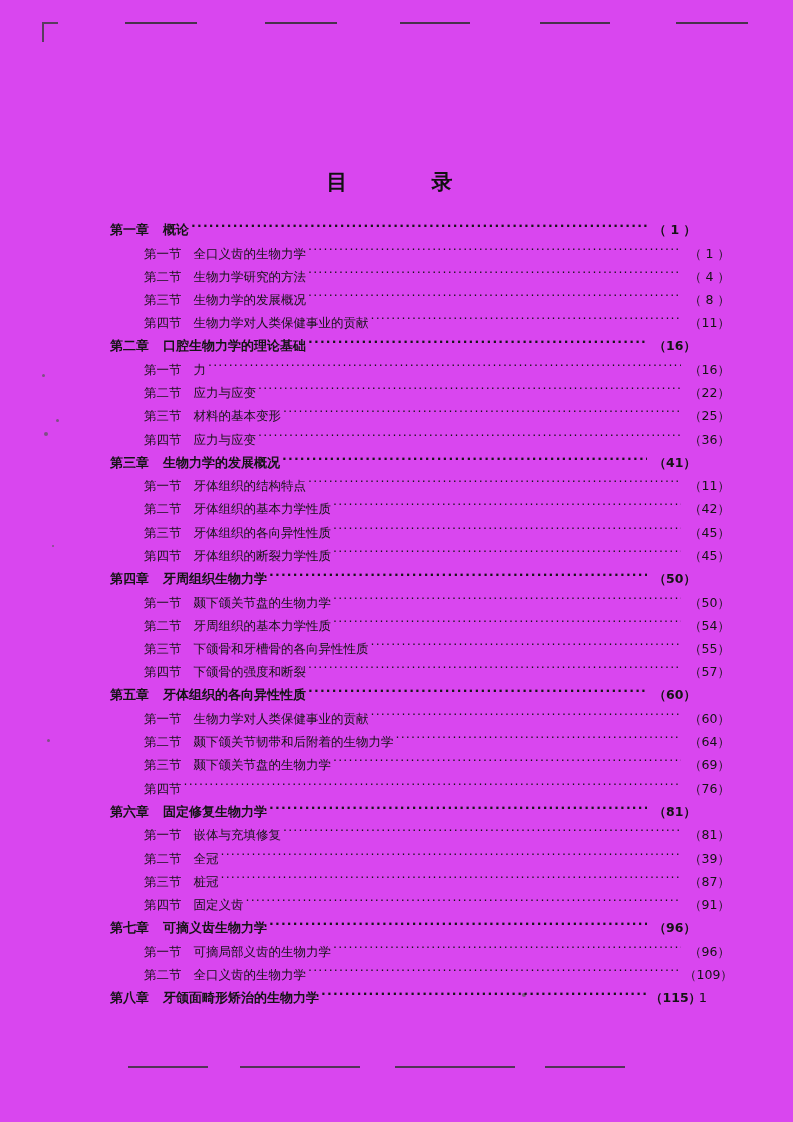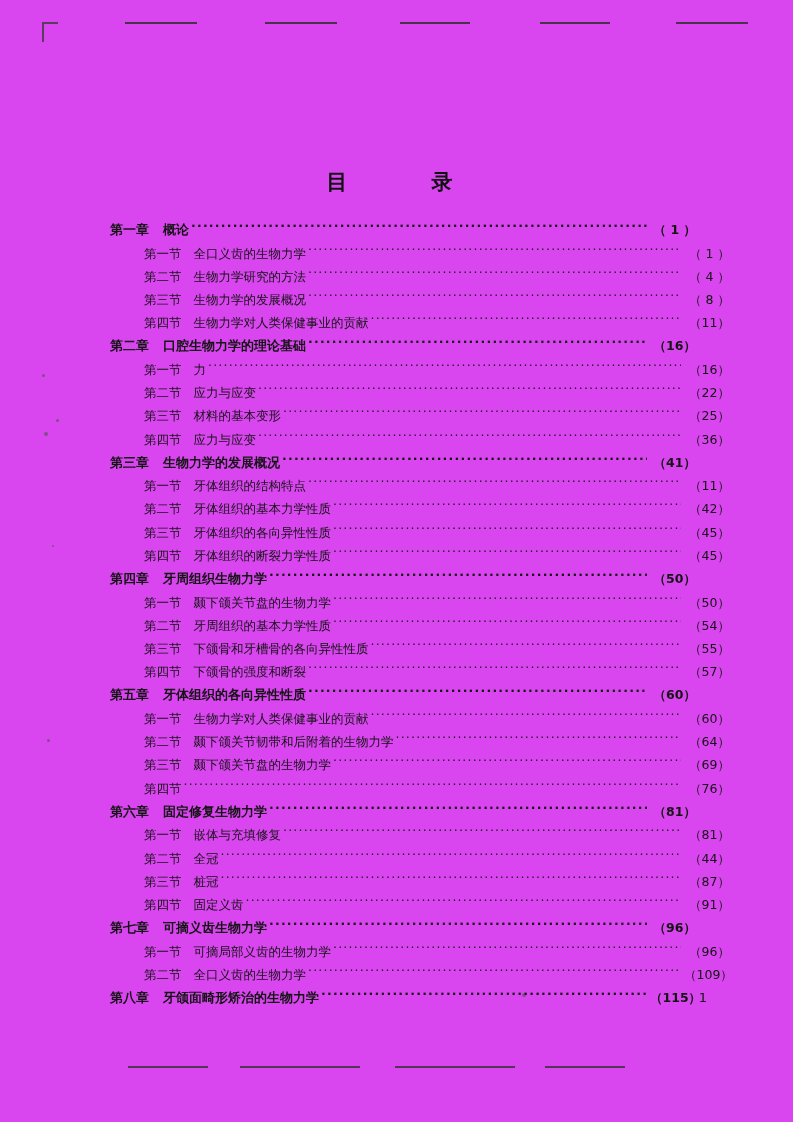--- a/index.html
+++ b/index.html
@@ -317,21 +317,21 @@
       <div class="entry section">
         <span class="e-num">第一节</span>
         <span class="e-label">嵌体与充填修复</span>
         <span class="leader"></span>
         <span class="e-page">（81）</span>
       </div>
       <div class="entry section">
         <span class="e-num">第二节</span>
         <span class="e-label">全冠</span>
         <span class="leader"></span>
-        <span class="e-page">（44）</span>
+        <span class="e-page">（39）</span>
       </div>
       <div class="entry section">
         <span class="e-num">第三节</span>
         <span class="e-label">桩冠</span>
         <span class="leader"></span>
         <span class="e-page">（87）</span>
       </div>
       <div class="entry section">
         <span class="e-num">第四节</span>
         <span class="e-label">固定义齿</span>

